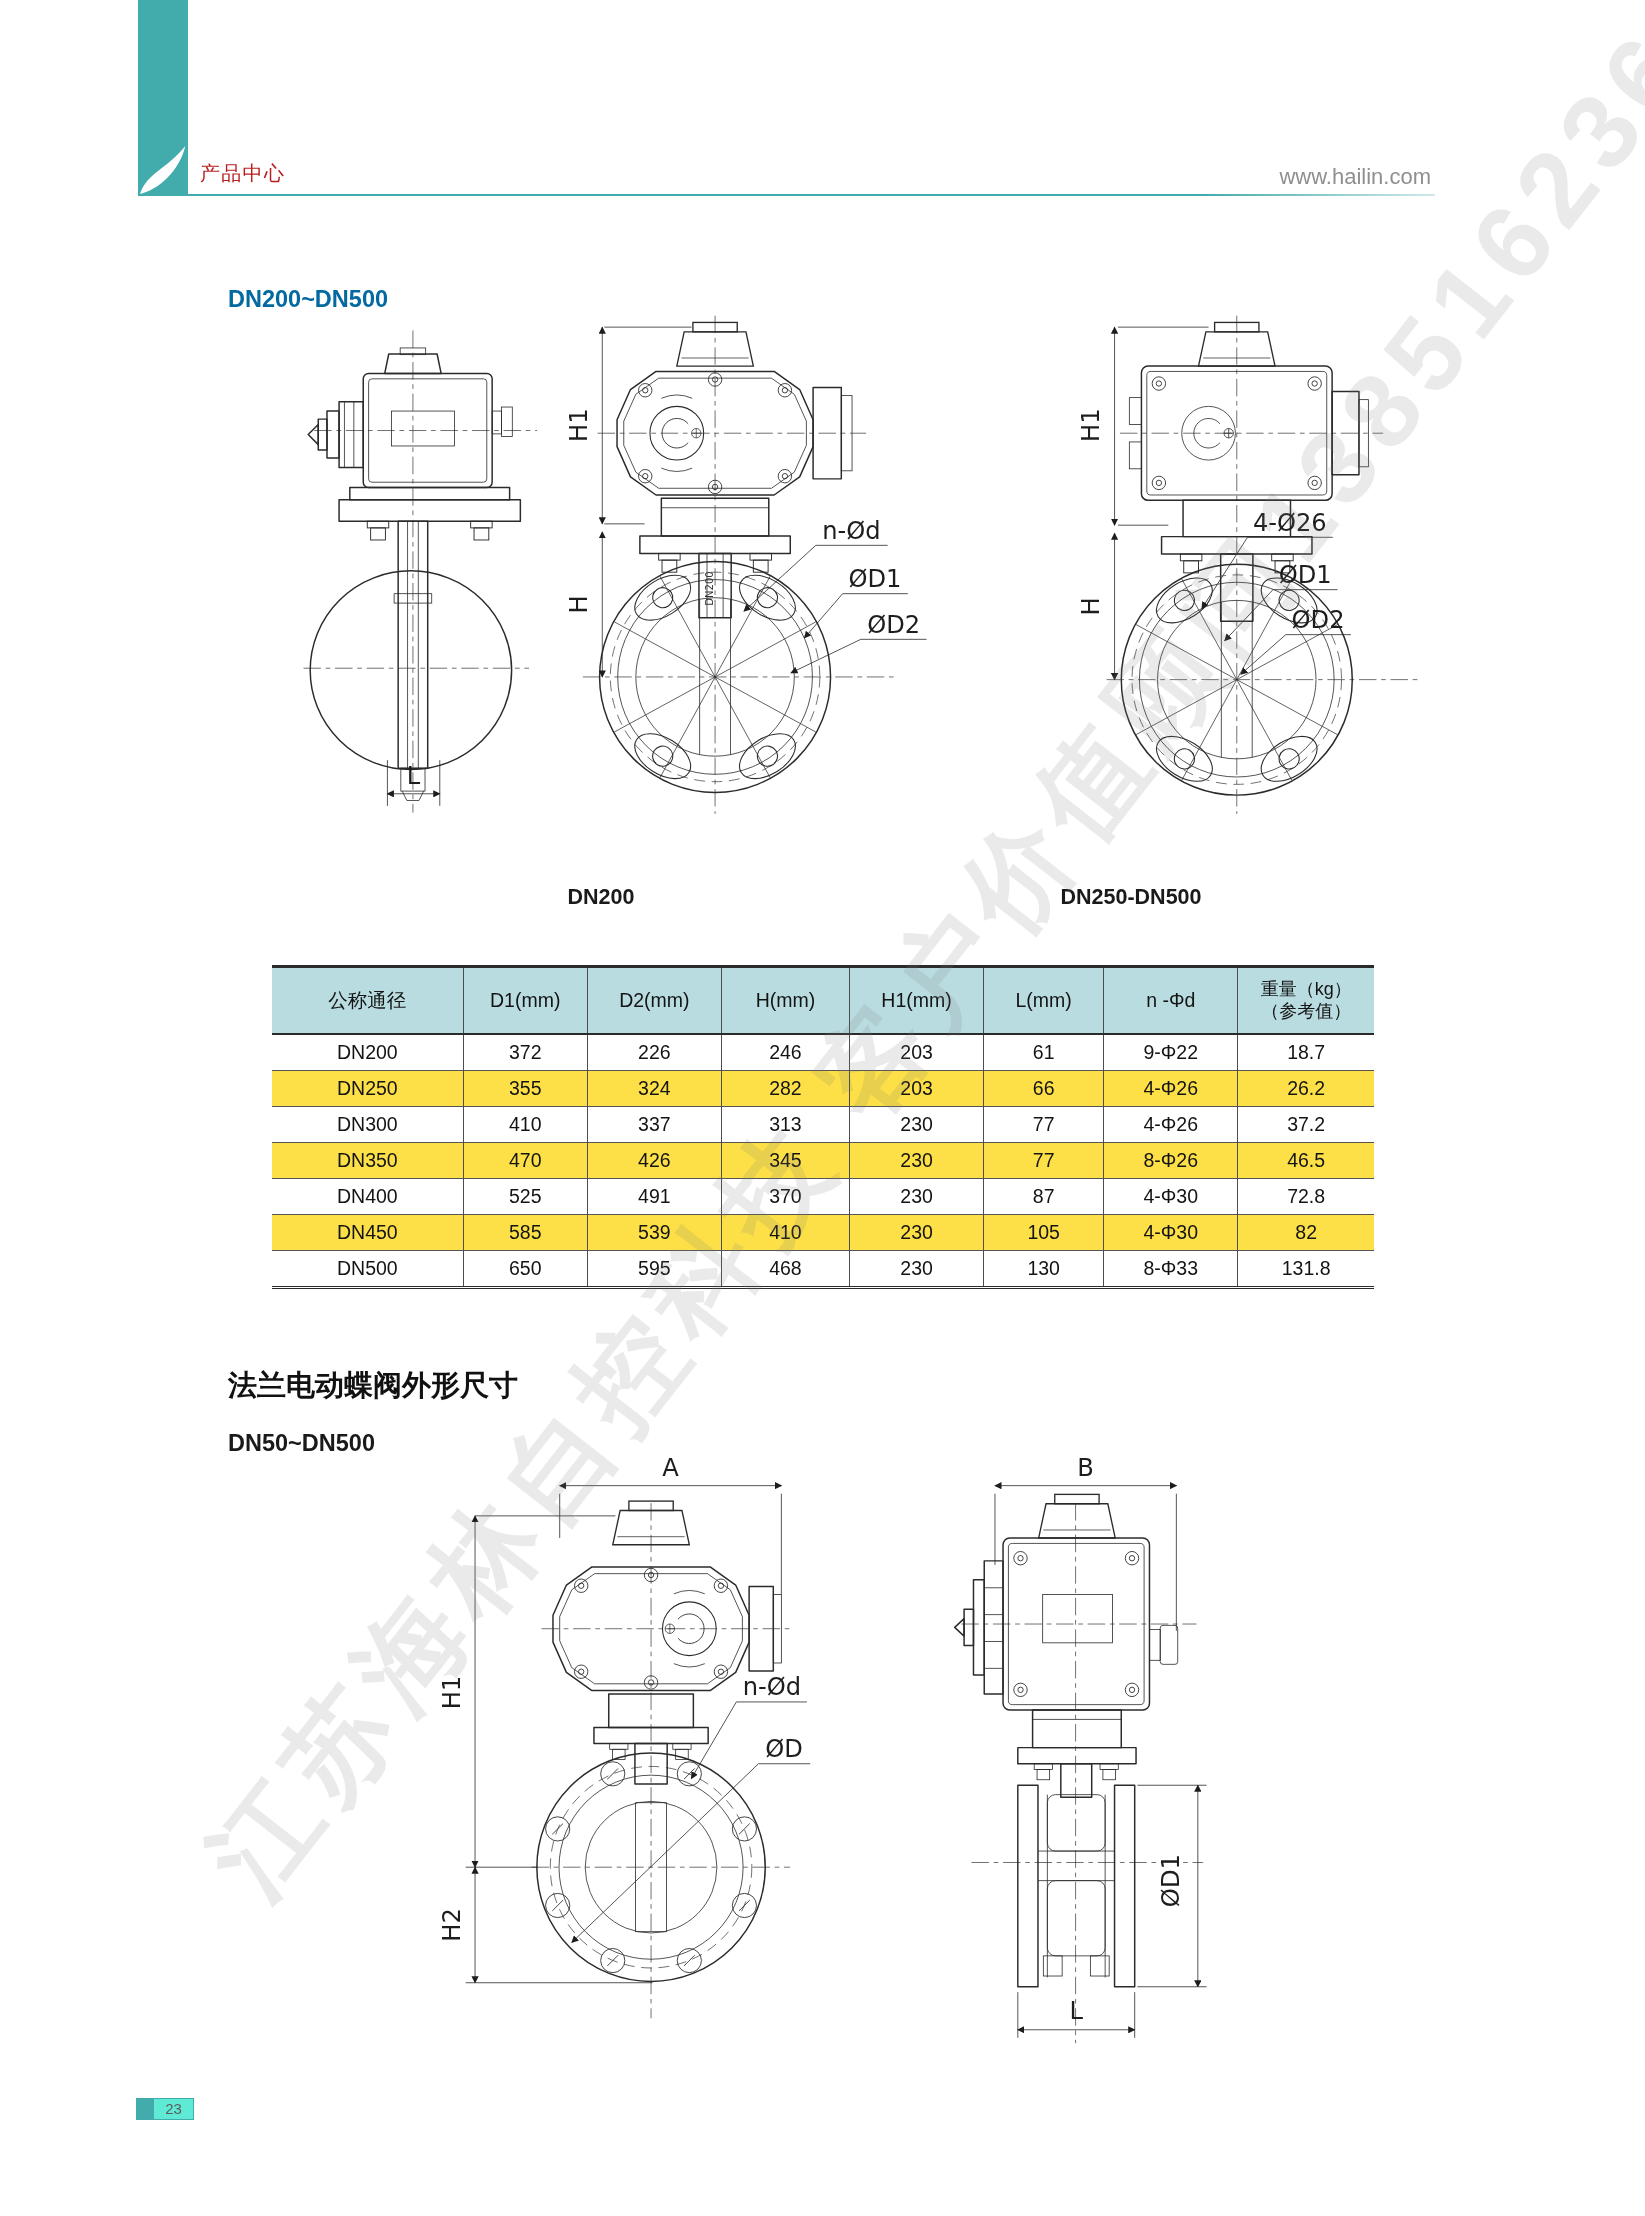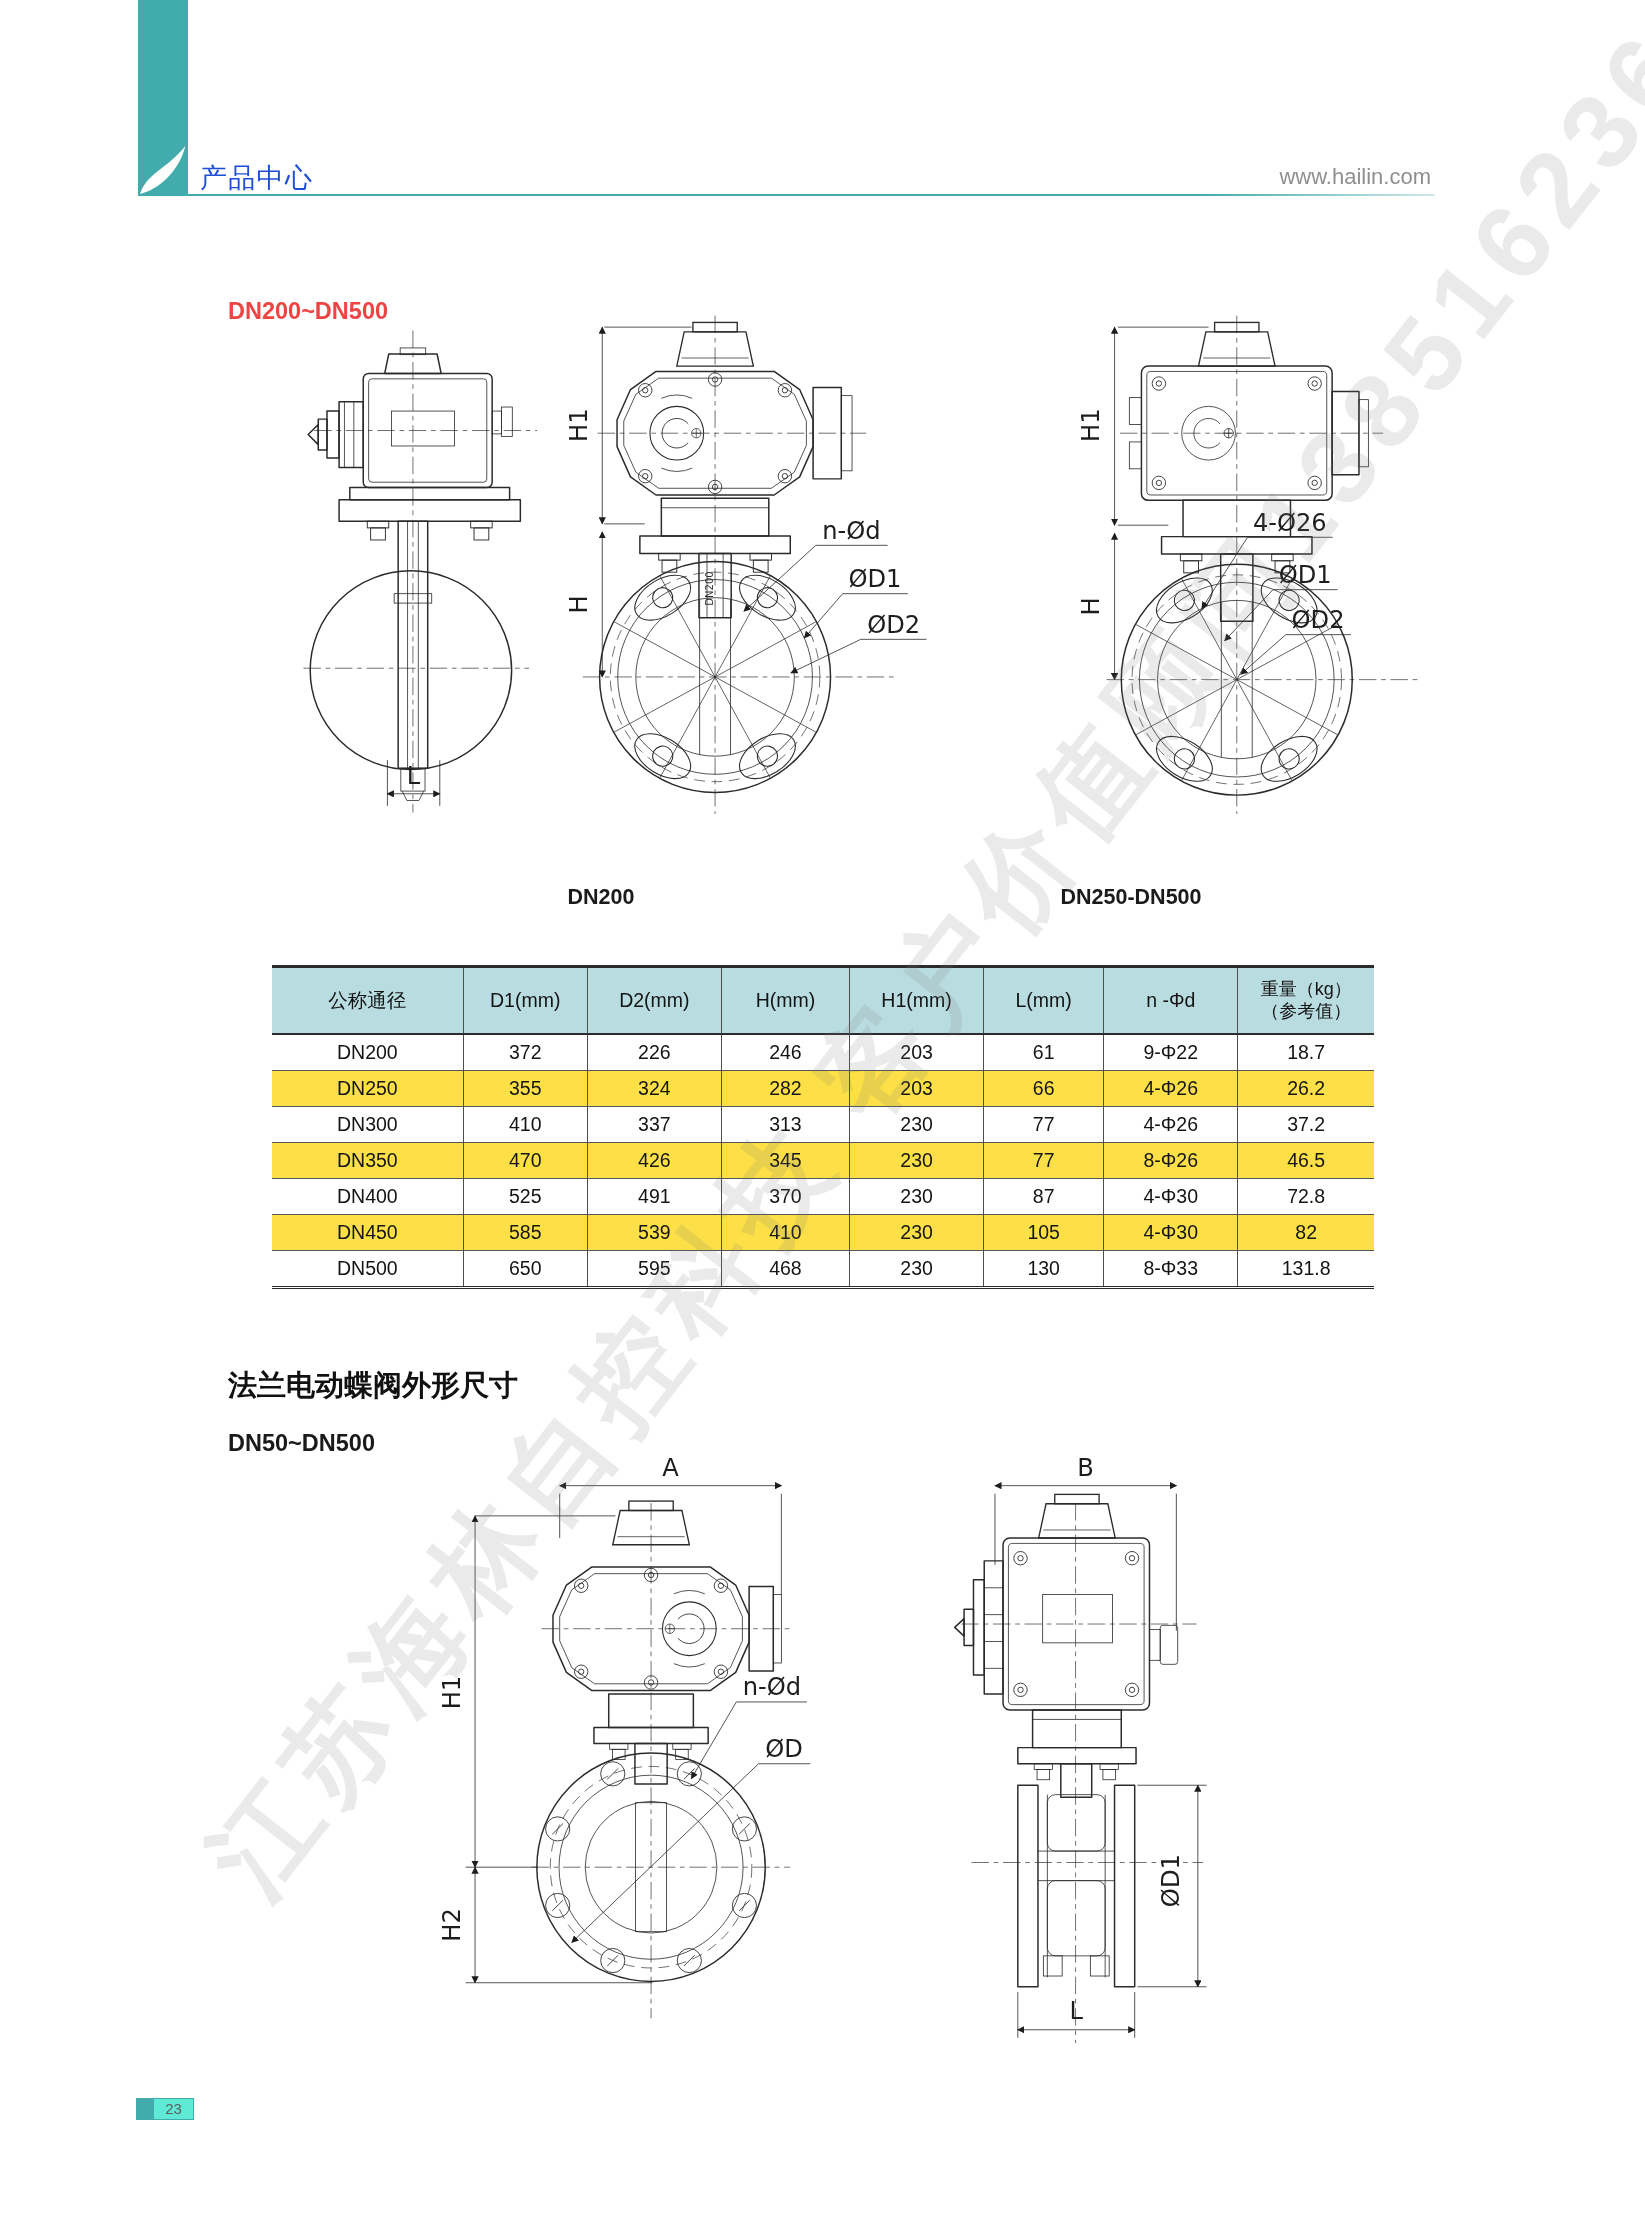--- a/index.html
+++ b/index.html
@@ -2,27 +2,27 @@
 <html style="font-size:10.7px"><head>
 <meta charset="utf-8">
 <style>
   html,body{margin:0;padding:0;background:#ffffff;}
   .page{position:relative;width:1645px;height:2216px;background:#ffffff;overflow:hidden;
         font-family:"Liberation Sans","DejaVu Sans",sans-serif;color:#222;}
 
   
   .accent-bar{position:absolute;left:138px;top:0;width:50px;height:196px;background:#42abac;}
   .leaf{position:absolute;left:138px;top:138px;width:50px;height:58px;}
-  .header-title{position:absolute;left:200px;top:160px;font-size:27px;color:#1d4ed8;letter-spacing:1.3px;}
+  .header-title{position:absolute;left:200px;top:160px;font-size:20px;color:#b91c1c;letter-spacing:1.3px;}
   .header-rule{position:absolute;left:138px;top:194px;width:1297px;height:2px;
                background:linear-gradient(90deg,#42abac 0%,#42abac 82%,#cfe9e9 100%);}
   .header-url{position:absolute;left:1250px;top:164px;width:181px;text-align:right;font-size:22px;color:#8f8f8f;}
 
   
-  .h-dn200-500{position:absolute;left:228px;top:298px;font-size:23.5px;font-weight:bold;color:#ef4444;}
+  .h-dn200-500{position:absolute;left:228px;top:286px;font-size:23.5px;font-weight:bold;color:#0369a1;}
   .cap{position:absolute;transform:translateX(-50%);font-size:21.5px;font-weight:bold;color:#1a1a1a;}
   .cap-left{left:601px;top:885px;}
   .cap-right{left:1131px;top:885px;}
   .h-section2{position:absolute;left:228px;top:1366px;font-size:29px;font-weight:bold;color:#111;text-align:center;}
   .h-dn50-500{position:absolute;left:228px;top:1430px;font-size:23.5px;font-weight:bold;color:#1a1a1a;}
 
   
   .spec-table{position:absolute;left:272px;top:965px;width:1102px;border-collapse:collapse;table-layout:fixed;
               border-top:3.4px solid #2b2b2b;border-bottom:3.4px double #2b2b2b;}
   .spec-table th,.spec-table td{border-left:1px solid #4d4d4d;border-right:1px solid #4d4d4d;

